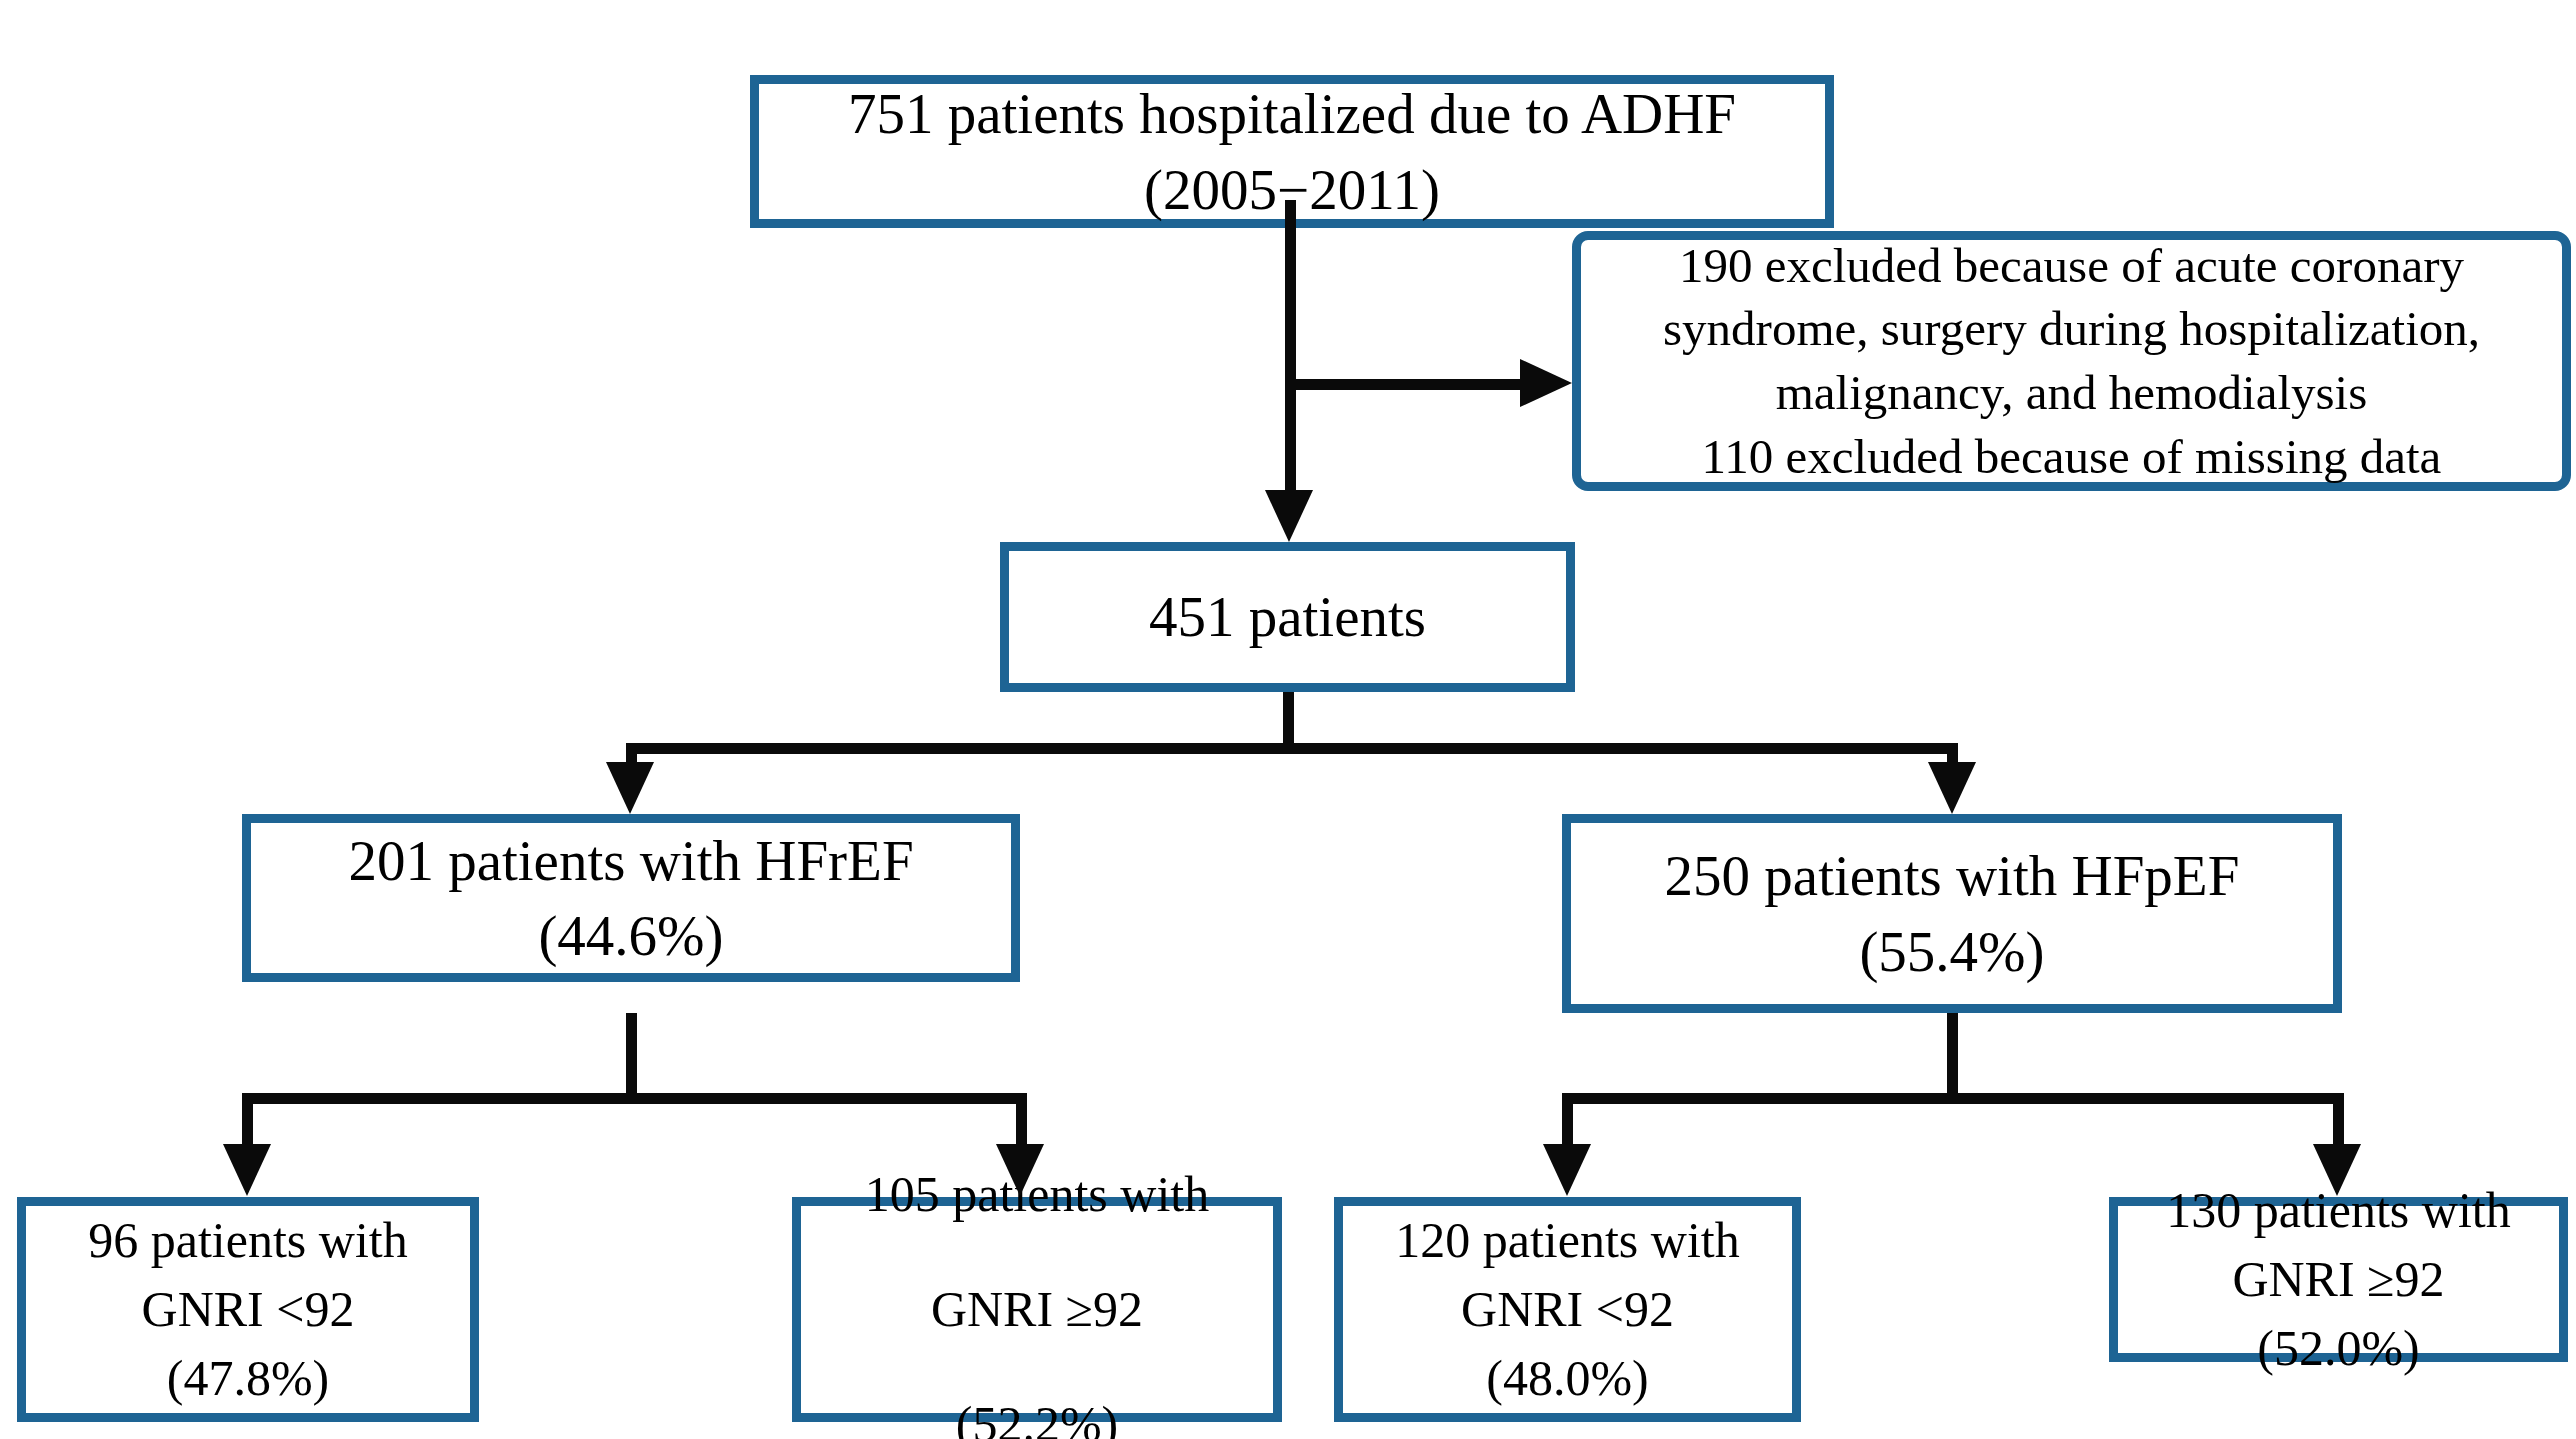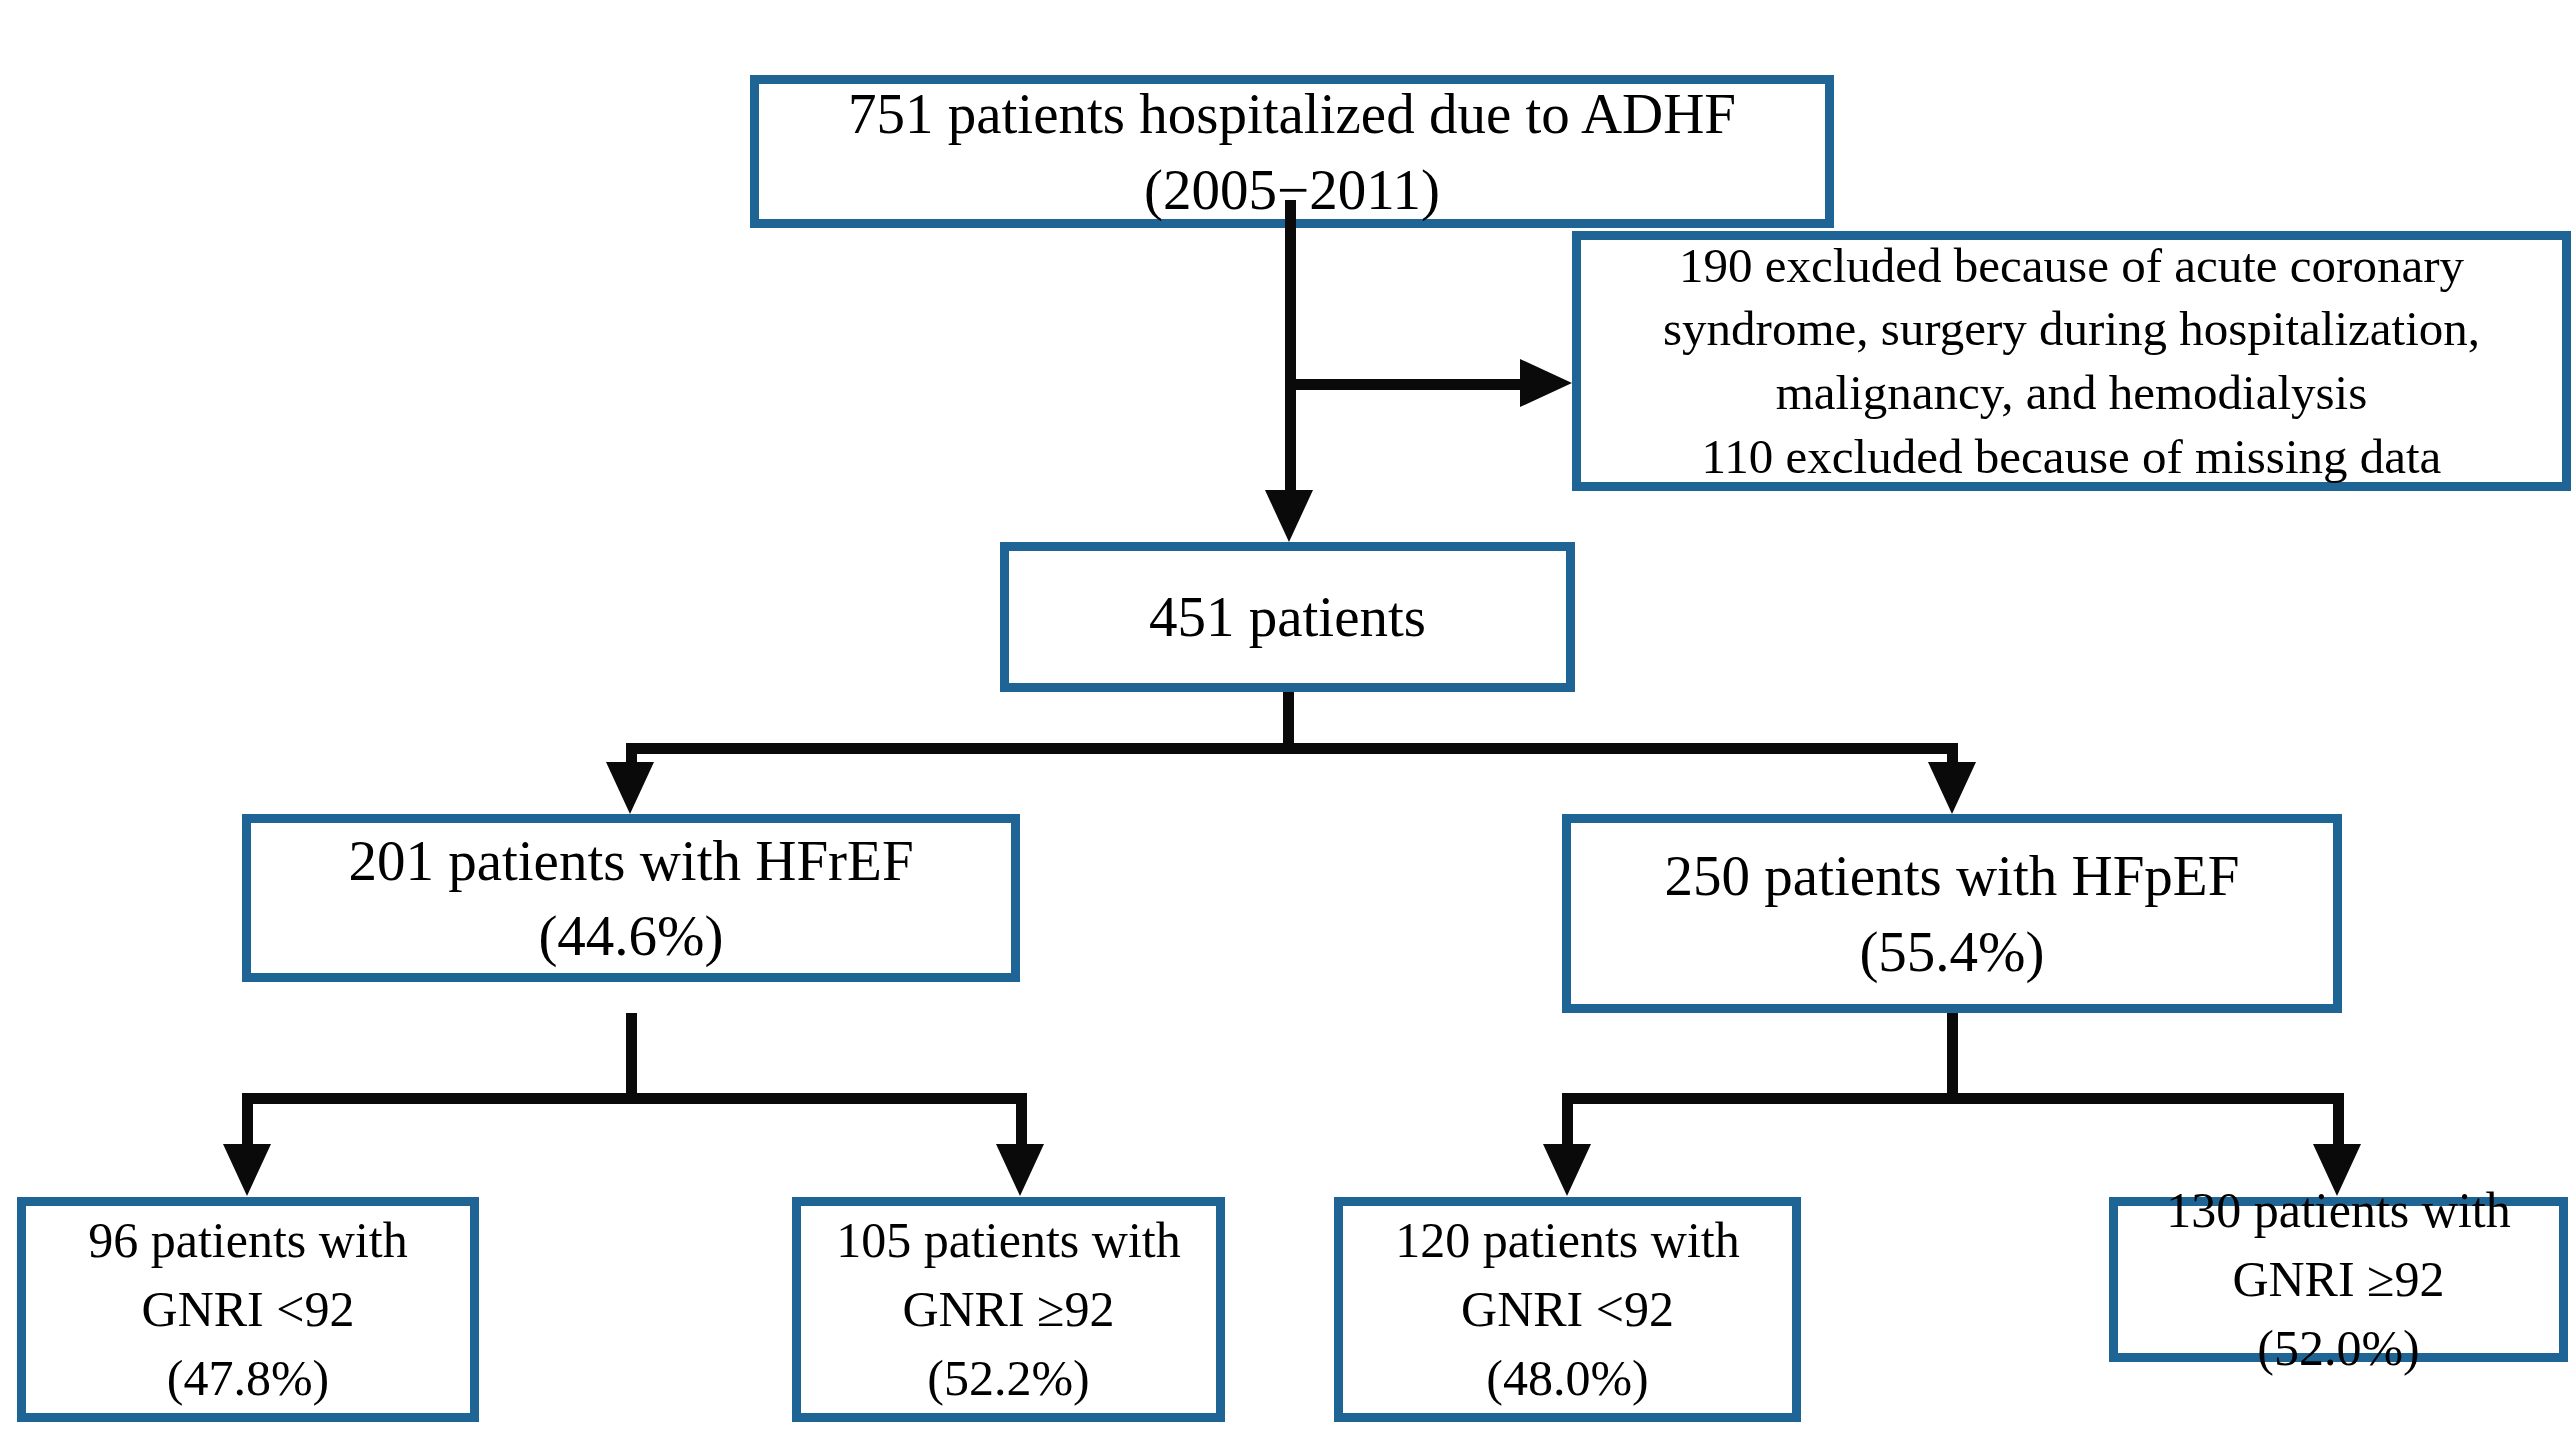--- a/index.html
+++ b/index.html
@@ -53,21 +53,21 @@
 </head>
 <body>
 
 <div id="stage">
 
   <div class="box" style="left:750px;top:47px;width:1084px;height:153px;margin-top:28px;">
     <div class="txt">751 patients hospitalized due to ADHF</div>
     <div class="txt">(2005−2011)</div>
   </div>
 
-  <div class="box excl" style="left:1572px;top:231px;width:999px;height:260px;">
+  <div class="box excl" style="left:1572px;top:231px;width:999px;height:260px;border-radius:16px;">
     <div class="txt">190 excluded because of acute coronary</div>
     <div class="txt">syndrome, surgery during hospitalization,</div>
     <div class="txt">malignancy, and hemodialysis</div>
     <div class="txt">110 excluded because of missing data</div>
   </div>
 
   <div class="box" style="left:1000px;top:542px;width:575px;height:150px;">
     <div class="txt">451 patients</div>
   </div>
 
@@ -80,21 +80,21 @@
     <div class="txt">250 patients with HFpEF</div>
     <div class="txt">(55.4%)</div>
   </div>
 
   <div class="box small" style="left:17px;top:1197px;width:462px;height:225px;">
     <div class="txt">96 patients with</div>
     <div class="txt">GNRI &lt;92</div>
     <div class="txt">(47.8%)</div>
   </div>
 
-  <div class="box small" style="left:792px;top:1197px;width:433px;height:225px;">
+  <div class="box small" style="left:792px;top:1197px;width:490px;height:225px;gap:46px;">
     <div class="txt">105 patients with</div>
     <div class="txt">GNRI ≥92</div>
     <div class="txt">(52.2%)</div>
   </div>
 
   <div class="box small" style="left:1334px;top:1197px;width:467px;height:225px;">
     <div class="txt">120 patients with</div>
     <div class="txt">GNRI &lt;92</div>
     <div class="txt">(48.0%)</div>
   </div>

